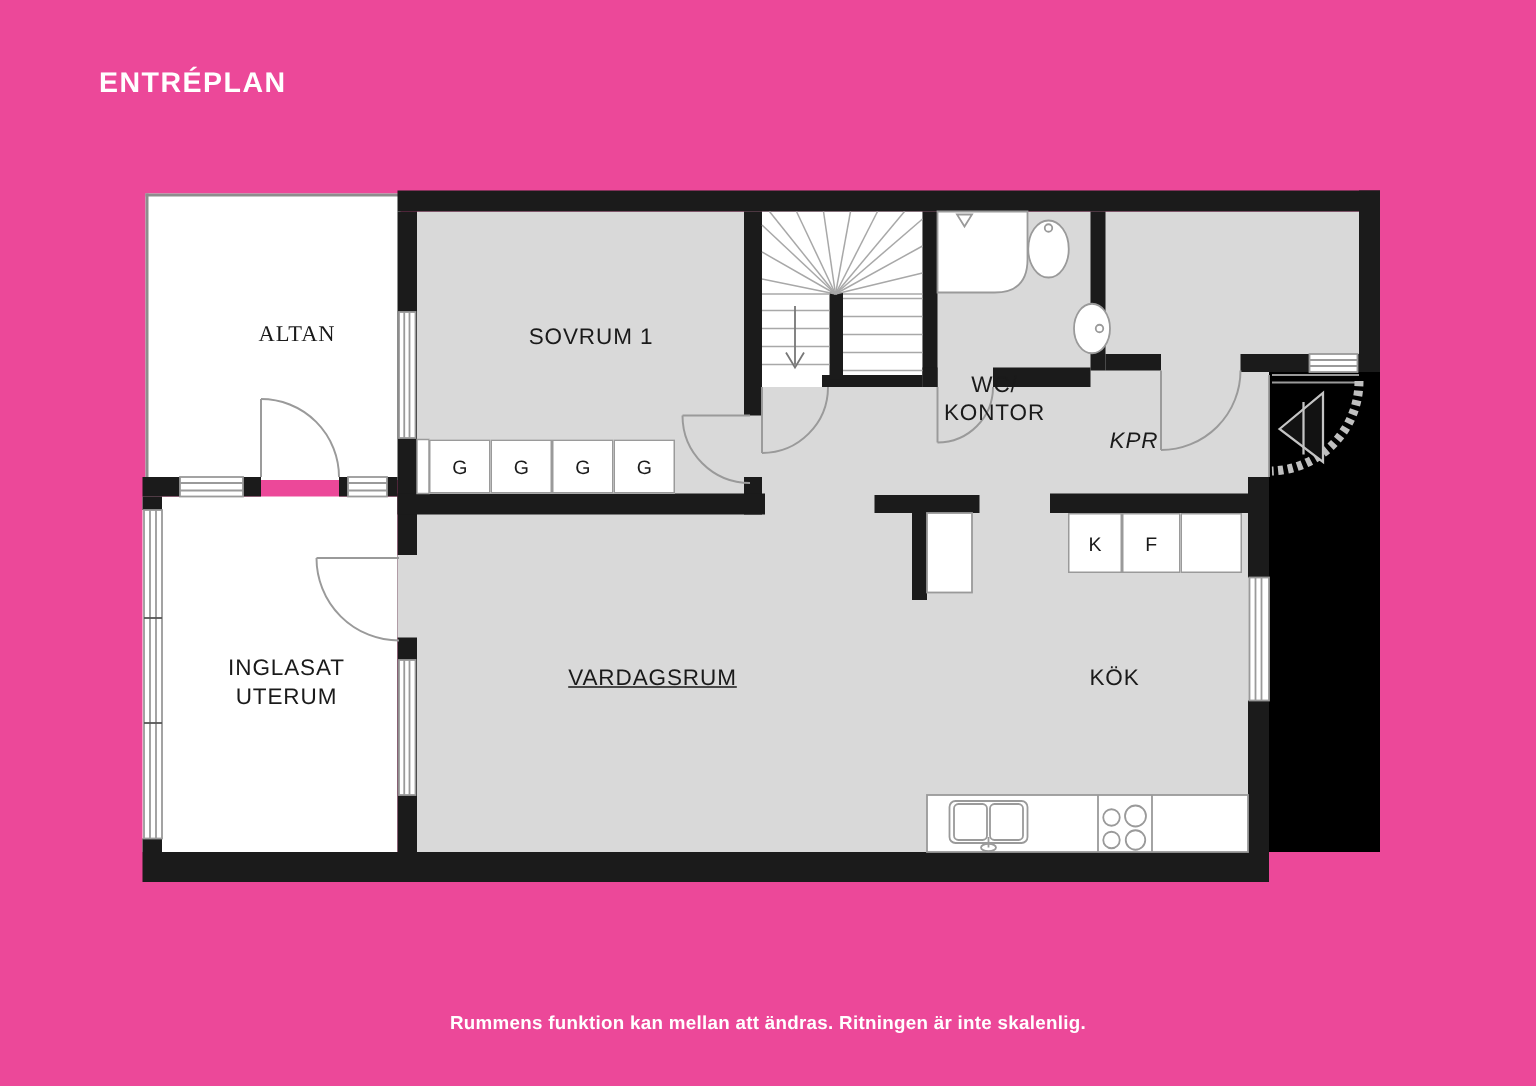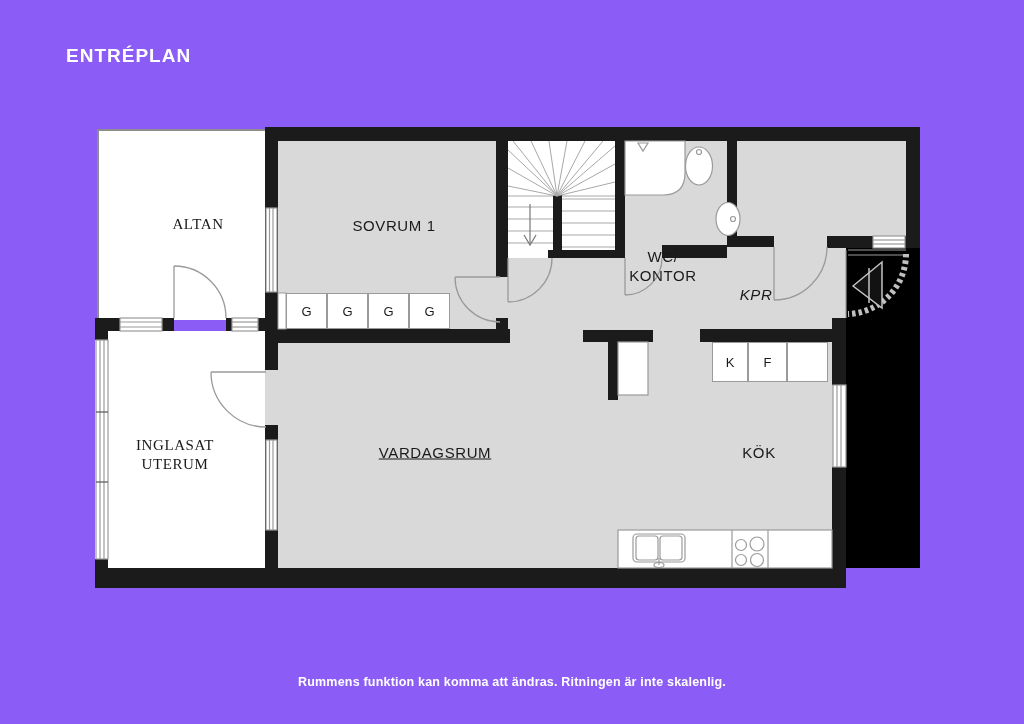--- a/index.html
+++ b/index.html
@@ -1,16 +1,16 @@
 <!DOCTYPE html>
 <html><head>
 <meta charset="utf-8">
 <style>
   html,body{margin:0;padding:0;background:#000;}
-  .canvas{position:relative;width:1024px;height:724px;background:#8b5cf6;overflow:hidden;
+  .canvas{position:relative;width:1024px;height:724px;background:#ec4899;overflow:hidden;
           font-family:"Liberation Sans",sans-serif;}
   .plan-title{position:absolute;left:66px;top:45px;color:#fff;font-size:19px;font-weight:bold;
               letter-spacing:1px;}
   .room{position:absolute;}
   .room.white{background:#ffffff;}
   .room.gray{background:#d9d9d9;}
   .wall{position:absolute;background:#1b1b1b;}
   .mask{position:absolute;background:#000;}
   .patch{position:absolute;background:#d9d9d9;}
   .altan-edge{border-left:2px solid #8d8d8d;border-top:2px solid #8d8d8d;}
@@ -210,24 +210,24 @@
       <span></span>
     </div>
 
   <div class="room-label" style="left:198px;top:224px;font-family:Liberation Serif, serif;">ALTAN</div>
   <div class="room-label" style="left:394px;top:225px;">SOVRUM 1</div>
   <div class="room-label" style="left:663px;top:218px;margin-top:48px;">
     <span style="display:block">WC/</span>
     <span style="display:block">KONTOR</span>
   </div>
   <div class="room-label" style="left:756px;top:294px;font-style:italic;">KPR</div>
-  <div class="room-label" style="left:175px;top:455px;font-family:Liberation Serif, serif;">
+  <div class="room-label" style="left:191px;top:455px;">
     <span style="display:block">INGLASAT</span>
     <span style="display:block">UTERUM</span>
   </div>
   <div class="room-label" style="left:435px;top:452px;text-decoration:underline;">VARDAGSRUM</div>
-  <div class="room-label" style="left:759px;top:452px;">KÖK</div>
+  <div class="room-label" style="left:743px;top:452px;">KÖK</div>
 
   <div class="footer">
-    <div>Rummens funktion kan komma att ändras. Ritningen är inte skalenlig.</div>
+    <div>Rummens funktion kan mellan att ändras. Ritningen är inte skalenlig.</div>
   </div>
 
 </div>
 
 </body></html>

